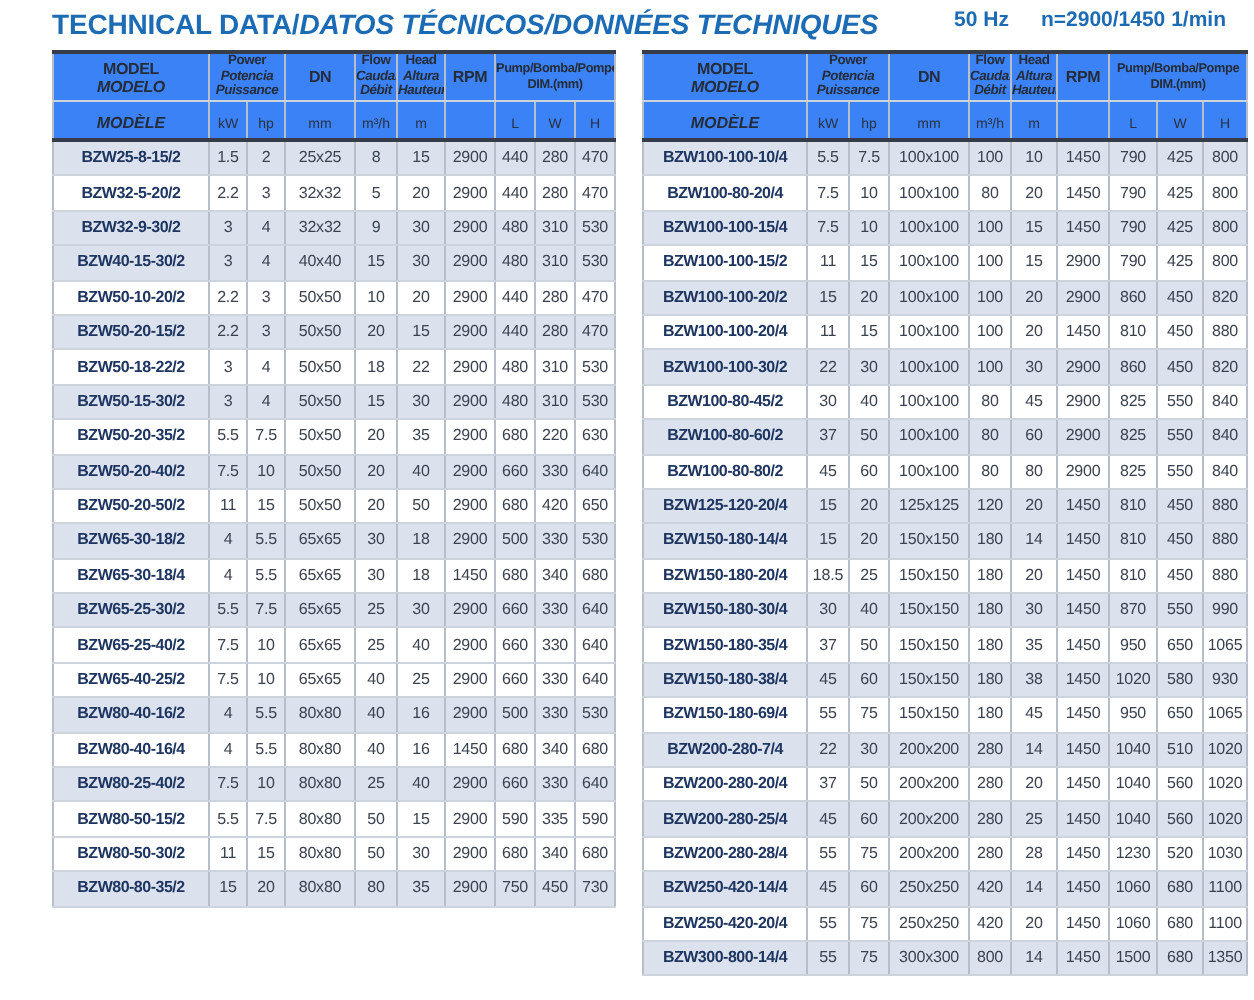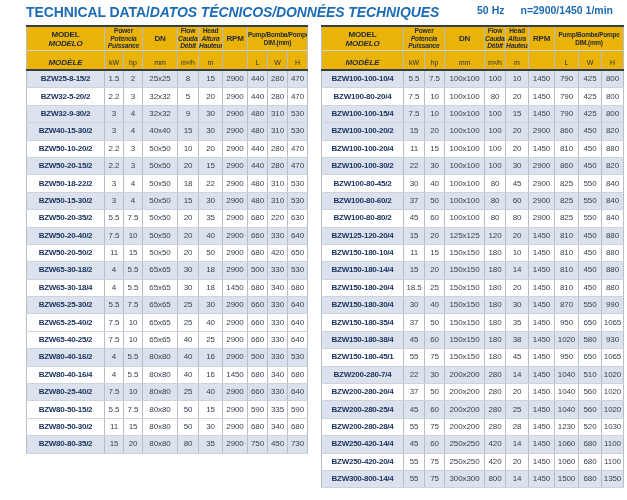--- a/index.html
+++ b/index.html
@@ -30,21 +30,21 @@
     border-collapse:collapse; table-layout:fixed; width:100%;
     border-top:2px solid #363d49;
     border-bottom:1px solid #a8afbb;
   }
   table.spec th, table.spec td {
     padding:0; text-align:center; vertical-align:middle;
     white-space:nowrap; overflow:hidden;
     border-left:1px solid #b7bec9; border-right:1px solid #b7bec9;
     border-top:1px solid #cdd3dc; border-bottom:1px solid #cdd3dc;
   }
-  thead th { color:#252c38; background:#eab308;margin-top:12px; }
+  thead th { color:#252c38; background:#3b82f6;margin-top:12px; }
   thead tr.hrow1 th { height:23px; }
   thead tr.hrow2 th { height:12px; }
   thead tr.hrow2 th { border-bottom:2px solid #363d49; }
 
   .hl { display:block; }
   .b  { font-weight:bold; }
   .it { font-style:italic; }
   th .big { font-size:8px; line-height:9px; letter-spacing:-0.2px; }
   th .s   { font-size:6.7px; line-height:7.4px; letter-spacing:-0.2px; }
   th .xs  { font-size:6.4px; line-height:7.6px; letter-spacing:-0.2px; }
@@ -487,20 +487,32 @@
           <td>7.5</td>
           <td>10</td>
           <td>100x100</td>
           <td>100</td>
           <td>15</td>
           <td>1450</td>
           <td>790</td>
           <td>425</td>
           <td>800</td>
         </tr>
+        <tr>
+          <td class="model">BZW100-100-15/2</td>
+          <td>11</td>
+          <td>15</td>
+          <td>100x100</td>
+          <td>100</td>
+          <td>15</td>
+          <td>2900</td>
+          <td>790</td>
+          <td>425</td>
+          <td>800</td>
+        </tr>
         <tr class="stripe">
           <td class="model">BZW100-100-20/2</td>
           <td>15</td>
           <td>20</td>
           <td>100x100</td>
           <td>100</td>
           <td>20</td>
           <td>2900</td>
           <td>860</td>
           <td>450</td>
@@ -566,32 +578,20 @@
           <td>550</td>
           <td>840</td>
         </tr>
         <tr class="stripe">
           <td class="model">BZW125-120-20/4</td>
           <td>15</td>
           <td>20</td>
           <td>125x125</td>
           <td>120</td>
           <td>20</td>
-          <td>1450</td>
-          <td>810</td>
-          <td>450</td>
-          <td>880</td>
-        </tr>
-        <tr>
-          <td class="model">BZW150-180-10/4</td>
-          <td>11</td>
-          <td>15</td>
-          <td>150x150</td>
-          <td>180</td>
-          <td>10</td>
           <td>1450</td>
           <td>810</td>
           <td>450</td>
           <td>880</td>
         </tr>
         <tr class="stripe">
           <td class="model">BZW150-180-14/4</td>
           <td>15</td>
           <td>20</td>
           <td>150x150</td>
@@ -644,21 +644,21 @@
           <td>60</td>
           <td>150x150</td>
           <td>180</td>
           <td>38</td>
           <td>1450</td>
           <td>1020</td>
           <td>580</td>
           <td>930</td>
         </tr>
         <tr>
-          <td class="model">BZW150-180-45/1</td>
+          <td class="model">BZW150-180-69/4</td>
           <td>55</td>
           <td>75</td>
           <td>150x150</td>
           <td>180</td>
           <td>45</td>
           <td>1450</td>
           <td>950</td>
           <td>650</td>
           <td>1065</td>
         </tr>

